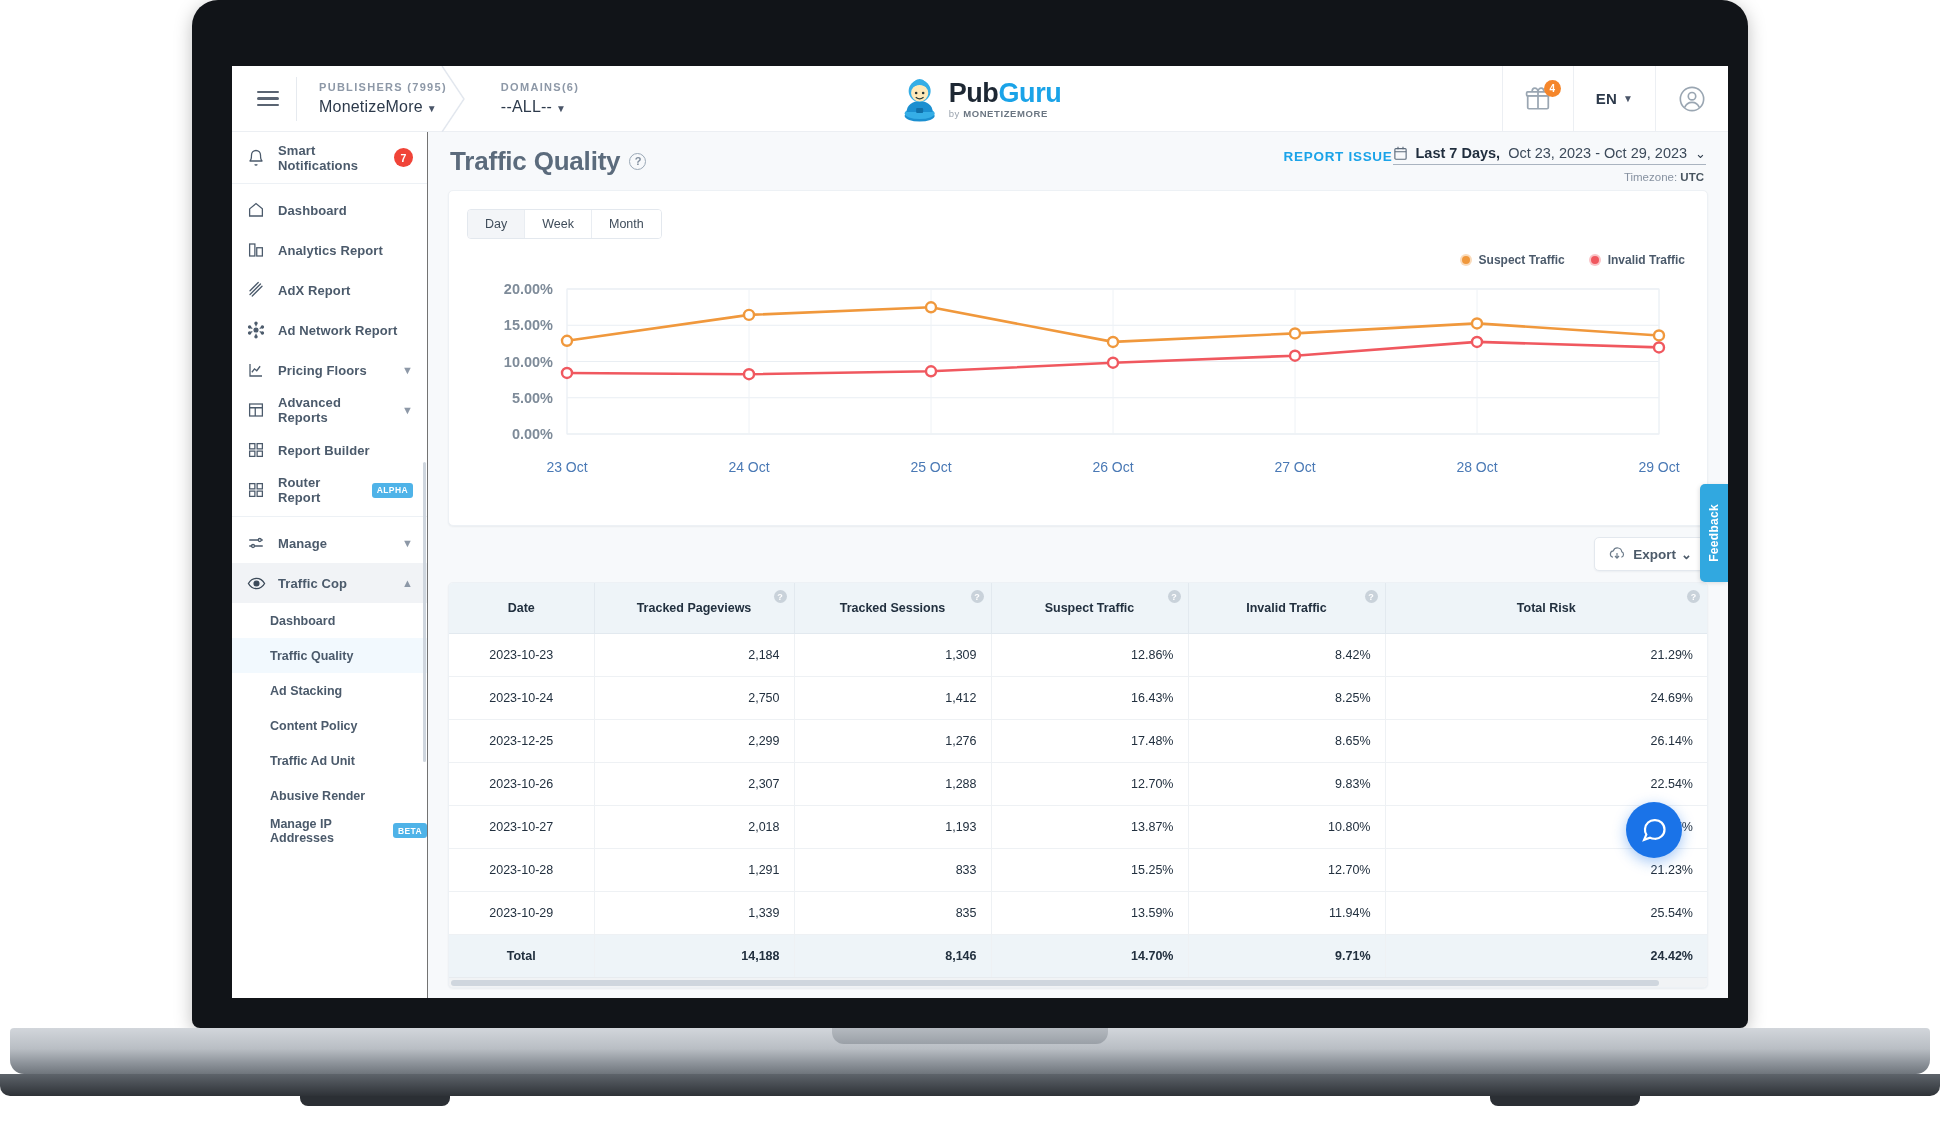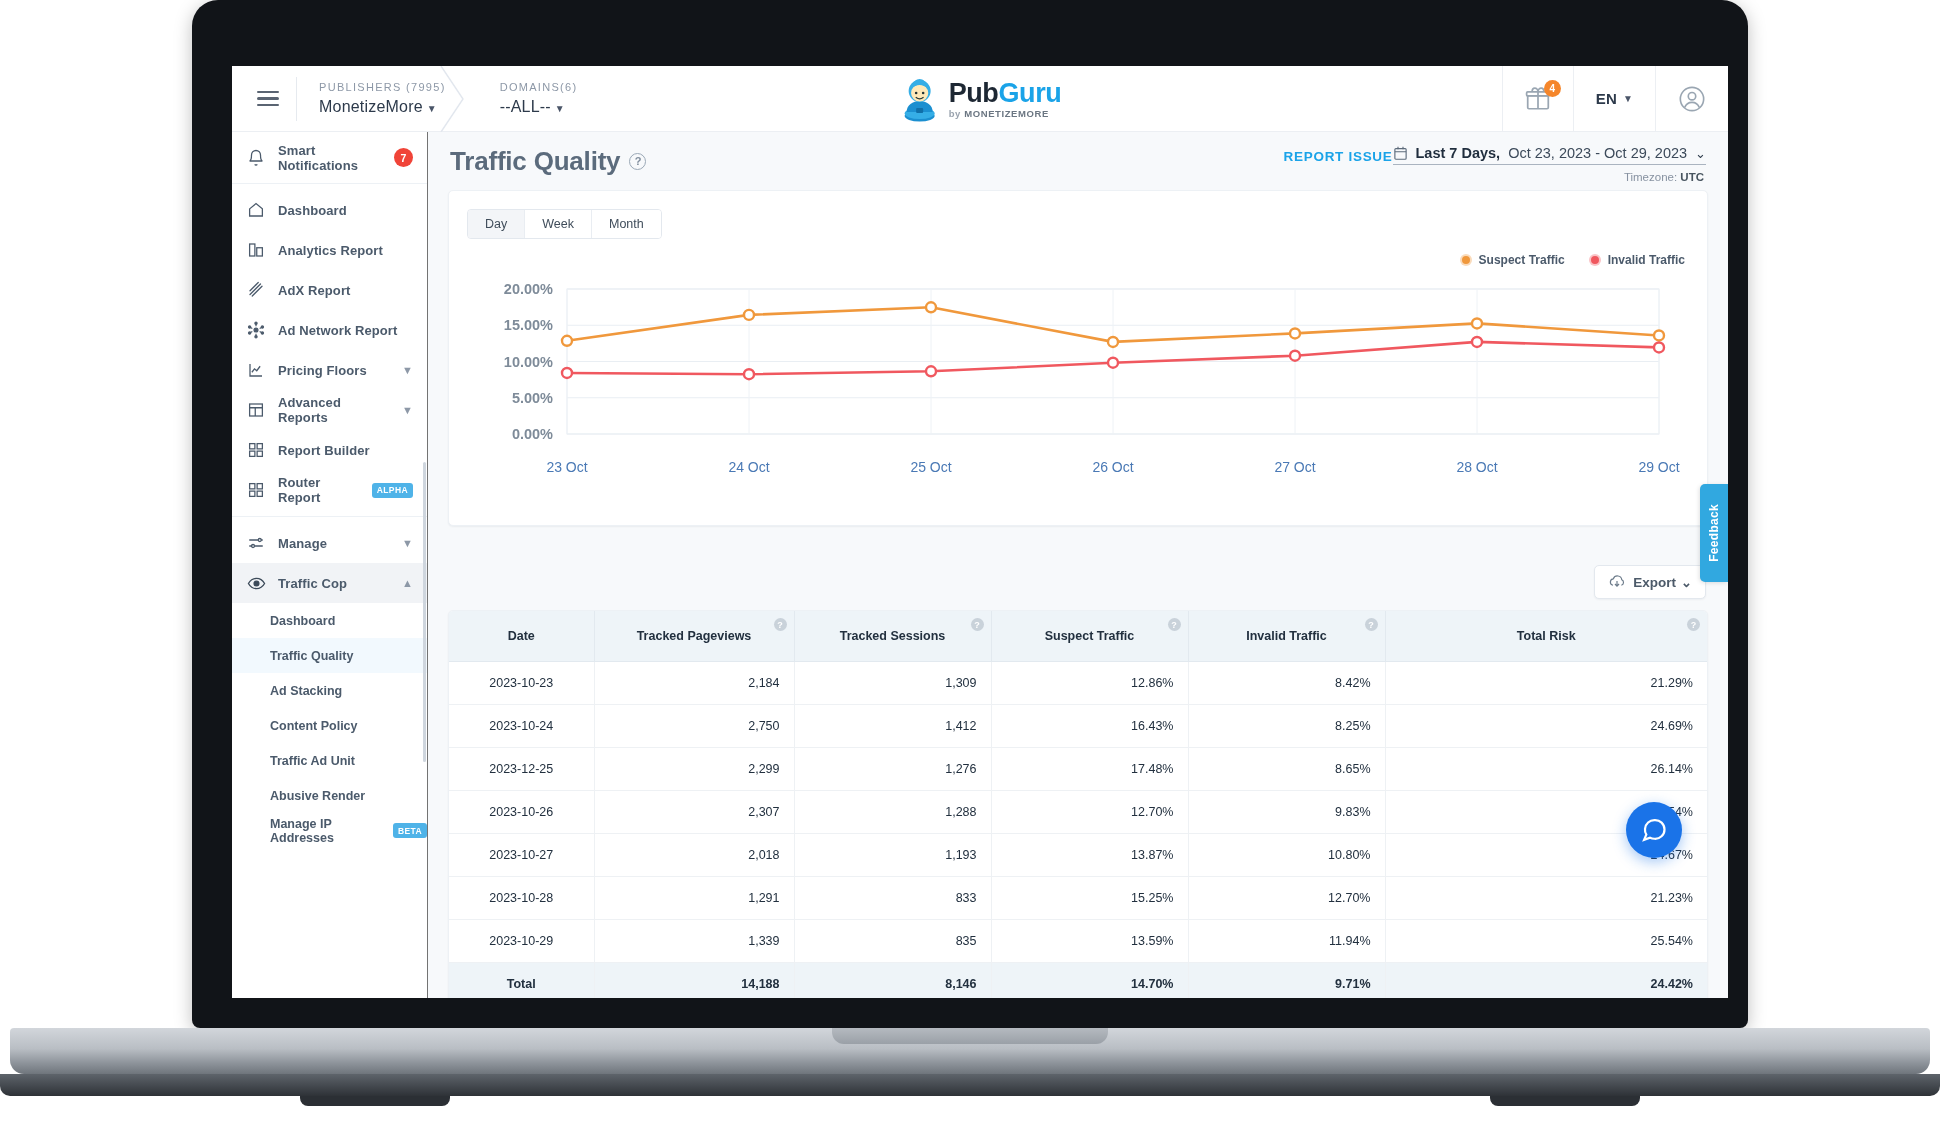--- a/index.html
+++ b/index.html
@@ -50,31 +50,31 @@
     position: absolute; left: 0; top: 0; width: 1496px; height: 66px;
     background: #ffffff; display: flex; align-items: center;
     border-bottom: 1px solid #eceff3;
   }
   .hamburger { width: 56px; display: flex; flex-direction: column; gap: 4px;
     align-items: center; justify-content: center; cursor: pointer; margin-left: 8px;}
   .hamburger span { display:block; width: 22px; height: 2.4px; background: #5a6472; border-radius: 2px; }
   .bc-divider { width:1px; height: 44px; background:#e6eaef; }
   .crumb { padding: 0 18px 0 22px; position: relative; height: 66px;
     display:flex; flex-direction: column; justify-content: center; }
-  .crumb .ttl { font-size: 11px; letter-spacing: 1.3px; color: #8d98a7; font-weight: 400; }
+  .crumb .ttl { font-size: 11px; letter-spacing: 1.3px; color: #8d98a7; font-weight: 700; }
   .crumb .val { font-size: 16px; color: #2d3a4b; font-weight: 400; margin-top: 5px; letter-spacing:.2px;}
   .crumb .val .caret { font-size: 10px; margin-left: 4px; color:#4a5568; }
   .crumb-arrow { position:absolute; right:-1px; top:0; width: 26px; height:66px; }
   .logo-wrap { position:absolute; left: 50%; top: 10px; transform: translateX(-50%);
     display:flex; align-items:center; gap: 8px; }
   .logo-badge { width: 42px; height: 46px; position: relative; }
   .logo-text { line-height: 1; }
   .logo-text .l1 { font-size: 27px; font-weight: 800; color: #1d2733; letter-spacing:-.4px;}
   .logo-text .l1 em { font-style: normal; color: #1aa3e8; }
-  .logo-text .l2 { font-size: 9.5px; font-weight: 700; color: #9aa3ae; letter-spacing: .6px; margin-top:2px;}
+  .logo-text .l2 { font-size: 9.5px; font-weight: 400; color: #9aa3ae; letter-spacing: .6px; margin-top:2px;}
   .logo-text .l2 b { color:#6b7682; }
   .topright { margin-left:auto; display:flex; align-items:center; height:66px; }
   .tr-cell { height:66px; display:flex; align-items:center; padding: 0 22px;
     border-left:1px solid #eceff3; position:relative; cursor:pointer;}
   .gift-badge { position:absolute; top: 14px; right: 12px; background:#f5862b; color:#fff;
     font-size: 10px; font-weight:700; border-radius: 50%; width:17px; height:17px;
     display:flex; align-items:center; justify-content:center; }
   .lang { font-size: 15px; font-weight: 700; color:#2d3a4b; letter-spacing:.3px;}
 
   
@@ -125,21 +125,21 @@
      border: 1px solid #edf1f5; }
   .seg { display:inline-flex; border:1px solid #e3e8ee; border-radius:4px; overflow:hidden; }
   .seg div { padding: 7px 17px; font-size: 12.5px; color:#3f4c5a; background:#fff; cursor:pointer;
      border-right:1px solid #e9edf2; font-weight:500;}
   .seg div:last-child{ border-right:none; }
   .seg div.on { background:#f3f5f8; }
   .legend { display:flex; gap: 24px; align-items:center; }
   .lg { display:flex; gap:7px; align-items:center; font-size:12px; color:#4b5a6b; font-weight:700;}
   .dot { width:12px; height:12px; border-radius:50%; border:2px solid rgba(255,255,255,.65); }
 
-  .exportbar { height: 56px; display:flex; align-items:center; justify-content:flex-end; padding: 0 22px; margin-top: 28px; }
+  .exportbar { height: 56px; display:flex; align-items:center; justify-content:flex-end; padding: 0 22px; }
   .exportbtn { display:flex; align-items:center; gap:7px; background:#fff; border:1px solid #e3e8ee;
      border-radius:5px; padding: 8px 13px; font-size:13.5px; color:#4c5a69; font-weight:600; cursor:pointer;
      box-shadow: 0 1px 2px rgba(20,30,50,.05);}
 
   table.tq { width:100%; border-collapse: collapse; }
   table.tq th { background:#eef4f8; font-size: 12.5px; color:#22303f; font-weight:700;
      padding: 18px 14px; border-right: 1px solid #e2e9ef; border-bottom:1px solid #e2e9ef; position:relative;}
   table.tq th:last-child { border-right:none; }
   table.tq th .hq { position:absolute; top:7px; right:7px; width:13px; height:13px; border-radius:50%;
      background:#c9d2da; color:#fff; font-size:9px; display:flex; align-items:center; justify-content:center; font-weight:800;}

